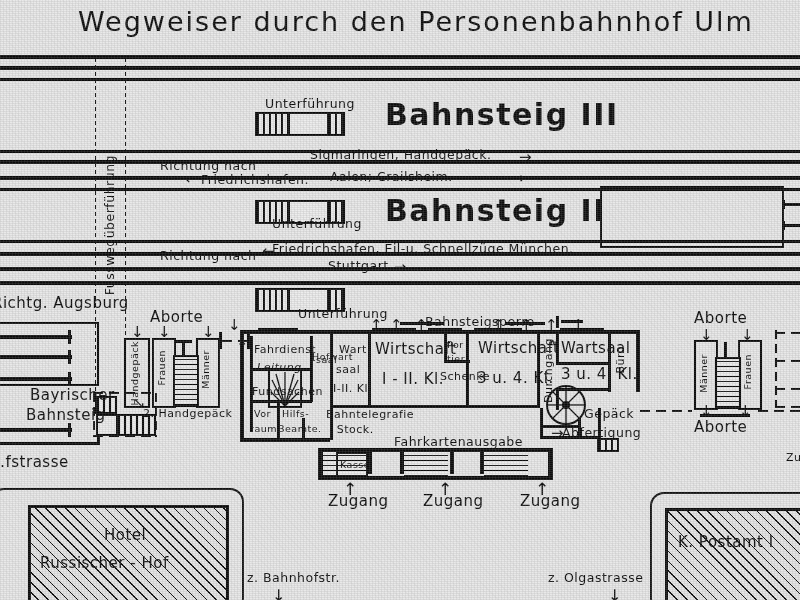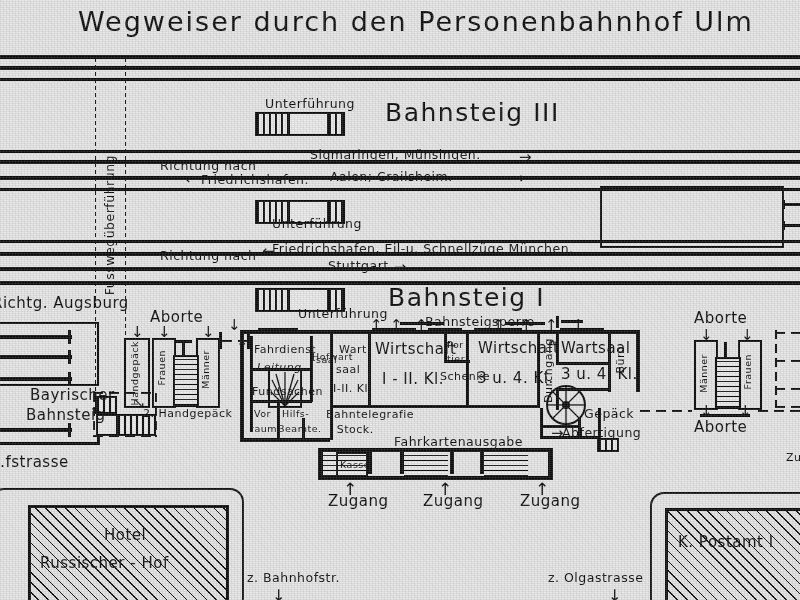--- a/index.html
+++ b/index.html
@@ -107,21 +107,21 @@
   }
   .vert {
     writing-mode: vertical-rl;
     transform: rotate(180deg);
   }
   .arrow { position: absolute; z-index: 32; color: #0a0a0a; font-size: 15px; line-height: 1; }
   .title {
     font-size: 27px;
     letter-spacing: 2px;
   }
-  .big { font-size: 25px; letter-spacing: 1.5px; }
+  .big { font-size: 30px; letter-spacing: 1.5px; font-weight: bold; }
   .med { font-size: 15px; }
   .sm  { font-size: 12.5px; }
   .xs  { font-size: 11px; }
   .xxs { font-size: 9.5px; }
   .spiral { position: absolute; z-index: 17; }
 </style>
 </head>
 <body>
 
 <div id="page">
@@ -139,53 +139,53 @@
   <div class="hatch" style="left:255px; top:112px; width:86px; height:20px;"></div>
   <div class="plainblock" style="left:288px; top:112px; width:37px; height:20px;"></div>
   <div class="lbl sm hand" style="left:265px; top:98px;">Unterführung</div>
   <div class="lbl big hand" style="left:385px; top:100px;">Bahnsteig III</div>
 
   <div class="line" style="left:0; top:150px; width:800px; height:3px;"></div>
   <div class="line" style="left:0; top:160px; width:800px; height:4px;"></div>
   <div class="line" style="left:0; top:176px; width:800px; height:4px;"></div>
 
   <div class="lbl sm hand" style="left:160px; top:160px;">Richtung nach</div>
-  <div class="lbl sm hand" style="left:310px; top:149px;">Sigmaringen, Münsingen.</div>
+  <div class="lbl sm hand" style="left:310px; top:149px;">Sigmaringen, Handgepäck.</div>
   <div class="lbl sm hand" style="left:201px; top:174px;">Friedrichshafen.</div>
   <div class="lbl sm hand" style="left:330px; top:171px;">Aalen; Crailsheim.</div>
   <div class="arrow" style="left:185px; top:172px;">←</div>
   <div class="arrow" style="left:512px; top:171px;">→</div>
   <div class="arrow" style="left:519px; top:150px;">→</div>
 
   <div class="line" style="left:0; top:188px; width:800px; height:3px;"></div>
   <div class="box" style="left:600px; top:186px; width:180px; height:58px;"></div>
   <div class="line" style="left:782px; top:203px; width:18px; height:3px;"></div>
   <div class="line" style="left:782px; top:224px; width:18px; height:3px;"></div>
   <div class="line" style="left:782px; top:200px; width:3px; height:9px;"></div>
   <div class="line" style="left:782px; top:221px; width:3px; height:9px;"></div>
 
   <div class="hatch" style="left:255px; top:200px; width:86px; height:20px;"></div>
   <div class="plainblock" style="left:288px; top:200px; width:37px; height:20px;"></div>
   <div class="lbl sm hand" style="left:272px; top:218px;">Unterführung</div>
+  <div class="lbl big hand" style="left:385px; top:196px;">Bahnsteig II</div>
 
   <div class="line" style="left:0; top:240px; width:800px; height:3px;"></div>
   <div class="line" style="left:0; top:252px; width:800px; height:4px;"></div>
   <div class="line" style="left:0; top:267px; width:800px; height:4px;"></div>
 
   <div class="lbl sm hand" style="left:160px; top:250px;">Richtung nach</div>
   <div class="lbl sm hand" style="left:272px; top:243px;">Friedrichshafen, Eil‐u. Schnellzüge München.</div>
   <div class="lbl sm hand" style="left:328px; top:260px;">Stuttgart</div>
   <div class="arrow" style="left:262px; top:244px;">←</div>
   <div class="arrow" style="left:394px; top:260px;">→</div>
 
   <div class="line" style="left:0; top:281px; width:800px; height:4px;"></div>
   <div class="hatch" style="left:255px; top:288px; width:86px; height:20px;"></div>
   <div class="plainblock" style="left:288px; top:288px; width:37px; height:20px;"></div>
   <div class="lbl sm hand" style="left:298px; top:308px;">Unterführung</div>
-  <div class="lbl big hand" style="left:388px; top:285px;">Bahnsteig I</div>
 
   <div class="lbl med hand" style="left:-8px; top:296px;">Richtg. Augsburg</div>
   <div class="box" style="left:-40px; top:322px; width:135px; height:60px;"></div>
   <div class="line" style="left:0; top:335px; width:72px; height:4px;"></div>
   <div class="line" style="left:0; top:355px; width:72px; height:4px;"></div>
   <div class="line" style="left:0; top:377px; width:72px; height:4px;"></div>
   <div class="line" style="left:68px; top:330px; width:3px; height:14px;"></div>
   <div class="line" style="left:68px; top:350px; width:3px; height:14px;"></div>
   <div class="line" style="left:68px; top:372px; width:3px; height:14px;"></div>
 

